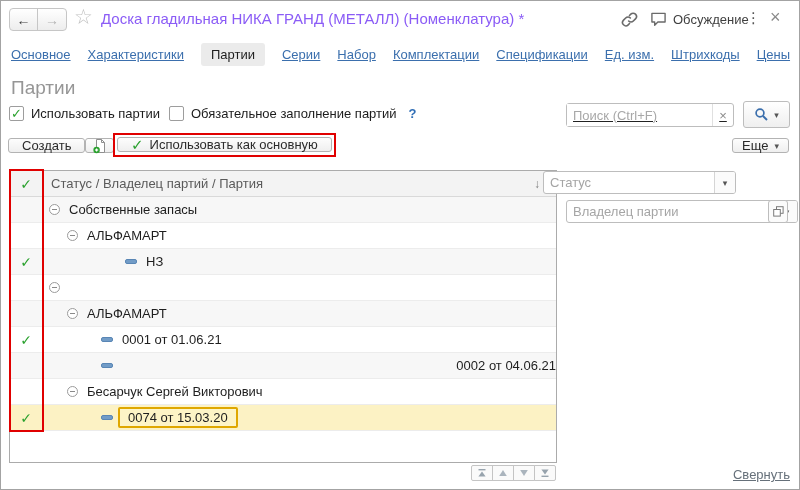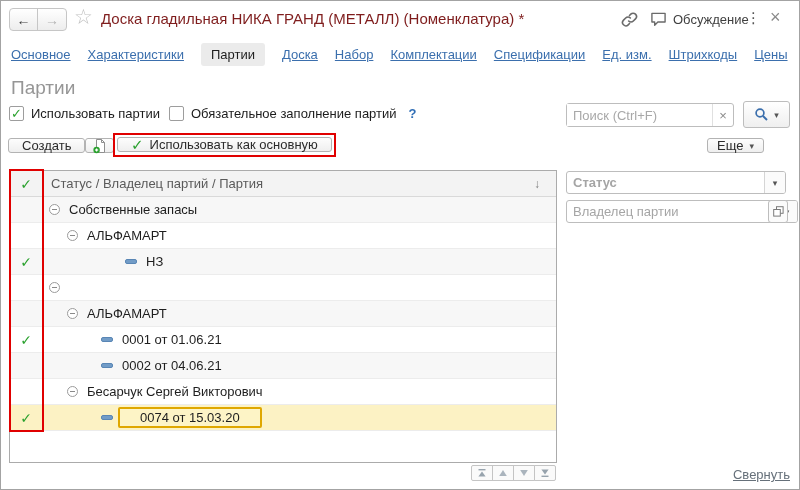--- a/index.html
+++ b/index.html
@@ -12,21 +12,21 @@
   
   .titlebar { position:absolute; left:0; top:0; width:100%; height:36px; background:#fff; }
   .navgroup { position:absolute; left:8px; top:7px; width:58px; height:23px; display:flex;
               border:1px solid #c6c6c6; border-radius:4px; overflow:hidden;
               background:linear-gradient(#ffffff,#ededed); }
   .navgroup .nbtn { width:29px; display:flex; align-items:center; justify-content:center;
                     font-size:14px; cursor:pointer; }
   .navgroup .nbtn:first-child { border-right:1px solid #c6c6c6; }
   .nbtn.back { color:#3a3a3a; } .nbtn.fwd { color:#b3b3b3; }
   .star { position:absolute; left:73px; top:4px; font-size:21px; color:#c2c2c2; }
-  .wtitle { position:absolute; left:100px; top:9px; font-size:15px; color:#7f1d1d; white-space:nowrap; }
+  .wtitle { position:absolute; left:100px; top:9px; font-size:15px; color:#8b5cf6; white-space:nowrap; }
   .tb-ico { position:absolute; top:10px; width:17px; height:17px; }
   .tb-link { left:620px; } .tb-bubble { left:649px; }
   .tb-disc-label { position:absolute; left:672px; top:11px; color:#3f3f3f; font-size:13px; }
   .kebab { position:absolute; left:745px; top:8px; font-size:15px; color:#555; letter-spacing:0; }
   .wclose { position:absolute; left:769px; top:6px; font-size:18px; color:#8a8a8a; }
 
   
   .tabsbar { position:absolute; left:10px; top:42px; right:6px; display:flex; align-items:center;
              gap:17px; white-space:nowrap; }
   .tab { color:#3b6fad; text-decoration:underline; padding:4px 0; cursor:pointer; }
@@ -37,39 +37,39 @@
   .options { position:absolute; left:8px; top:105px; display:flex; align-items:center; gap:9px; }
   .optitem { display:flex; align-items:center; gap:7px; }
   .cbox { width:15px; height:15px; border:1px solid #9d9d9d; border-radius:2px; background:#fff;
           display:flex; align-items:center; justify-content:center; }
   .cbox .cbx { color:#2aa12e; font-weight:bold; font-size:13px; line-height:13px; }
   .optlabel { color:#1c1c1c; }
   .help-q { color:#2f6db5; font-weight:bold; margin-left:3px; }
 
   
   .search-wrap { position:absolute; left:565px; top:102px; width:168px; height:24px;
-                 border:1px solid #bdbdbd; border-radius:3px; background:#fff; display:flex; }
+                 border:1px solid #bdbdbd; border-radius:3px; background:#fff; display:flex;text-decoration:underline; }
   .search-input { flex:1; border:0; outline:0; padding:0 6px; font:13px "Liberation Sans","DejaVu Sans",sans-serif; color:#333; min-width:0; }
   .search-input::placeholder { color:#a8a8a8; }
   .search-clear { width:21px; display:flex; align-items:center; justify-content:center;
                   color:#8a8a8a; font-size:13px; border-left:1px solid #e0e0e0; cursor:pointer; }
   .search-btn { position:absolute; left:742px; top:100px; width:47px; height:27px;
                 border:1px solid #bdbdbd; border-radius:3px; background:linear-gradient(#ffffff,#efefef);
                 display:flex; align-items:center; justify-content:center; gap:5px; cursor:pointer; }
   .search-btn .caret { font-size:9px; color:#555; }
 
   
   .btn { display:inline-flex; align-items:center; justify-content:center; gap:6px; height:15px;
          border:1px solid #b3b3b3; border-radius:3px; background:linear-gradient(#fdfdfd,#efefef);
          color:#2b2b2b; padding:0 13px; cursor:pointer; font-size:13px; }
   .btn-create { position:absolute; left:7px; top:137px; }
   .btn-copy { position:absolute; left:84px; top:137px; width:29px; padding:0; }
   .red-button-wrap { position:absolute; left:112px; top:132px; border:2px solid #e00000; padding:2px; }
   .btn-usemain .chk { color:#2aa12e; font-weight:bold; font-size:15px; }
-  .btn-more-top { position:absolute; left:706px; top:137px; padding:0 9px; }
+  .btn-more-top { position:absolute; left:731px; top:137px; padding:0 9px; }
   .btn .caret { font-size:9px; color:#555; }
 
   
   .grid { position:absolute; left:8px; top:169px; width:548px; height:293px;
           border:1px solid #ababab; background:#fff; overflow:hidden; }
   .gh { display:flex; height:26px; background:#f3f3f3; border-bottom:1px solid #d9d9d9;
         align-items:center; color:#5a5a5a; }
   .col-check { width:33px; flex:0 0 auto; align-self:stretch; display:flex; align-items:center;
                justify-content:center; border-right:1px solid #dedede; }
   .chk-glyph { color:#2aa12e; font-weight:bold; font-size:14px; }
@@ -80,42 +80,42 @@
   .trow.stripe { background:#f7f7f7; }
   .trow.selected { background:#fcf2c4; }
   .trow .col-main { flex:1; display:flex; align-items:center; }
   .ti-group { width:11px; height:11px; border:1px solid #9b9b9b; border-radius:50%;
               position:relative; flex:0 0 auto; margin-right:9px; background:#fff; }
   .ti-group::after { content:""; position:absolute; left:2px; right:2px; top:4px; height:1px; background:#8a8a8a; }
   .ti-leaf { width:12px; height:5px; background:#729cc7; border:1px solid #5986b5;
              border-radius:2px; flex:0 0 auto; margin-right:9px; }
   .row-text { color:#1e1e1e; }
   .row-text.sel { border:2px solid #dfa700; background:#fdf4c6; border-radius:2px;
-                  padding:1px 20px; margin-left:-4px; }
+                  padding:1px 8px; margin-left:-4px; }
 
   .red-col-overlay { position:absolute; left:8px; top:168px; width:35px; height:263px;
                      border:2px solid #e00000; pointer-events:none; z-index:6; }
 
   
   .pagenav { position:absolute; left:470px; top:464px; display:flex; }
   .pnbtn { width:22px; height:16px; border:1px solid #c4c4c4; background:#fafafa; margin-left:-1px;
            display:flex; align-items:center; justify-content:center; cursor:pointer; }
   .pnbtn:first-child { margin-left:0; border-radius:2px 0 0 2px; }
   .pnbtn:last-child { border-radius:0 2px 2px 0; }
   .collapse-link { position:absolute; right:9px; top:466px; color:#66707a; text-decoration:underline; cursor:pointer; }
 
   
   .combo { position:absolute; height:23px; border:1px solid #bdbdbd; border-radius:3px;
            background:#fff; display:flex; overflow:hidden; }
   .combo .ph { flex:1; color:#a5a5a5; line-height:21px; padding-left:6px; white-space:nowrap;
                overflow:hidden; }
   .combo .dd { width:21px; border-left:1px solid #d5d5d5; display:flex; align-items:center;
                justify-content:center; cursor:pointer; background:#fbfbfb; }
   .combo .dd .caret { font-size:9px; color:#555; }
-  .f-status { left:565px; top:170px; width:220px;font-weight:bold; }
+  .f-status { left:542px; top:170px; width:193px; }
   .f-owner  { left:565px; top:199px; width:232px; }
   .owner-open { position:absolute; left:767px; top:199px; width:20px; height:23px;
                 border:1px solid #bdbdbd; border-radius:3px; background:#fbfbfb;
                 display:flex; align-items:center; justify-content:center; cursor:pointer; }
 </style>
 </head>
 <body>
 
 <div class="window">
 
@@ -136,21 +136,21 @@
     <div class="tb-disc-label">Обсуждение</div>
     <div class="kebab">⋮</div>
     <div class="wclose">×</div>
   </div>
 
   <div class="tabsbar">
     <span id="tab-list" style="display:flex;gap:17px;align-items:center;">
         <span class="tab">Основное</span>
         <span class="tab">Характеристики</span>
         <span class="tab active">Партии</span>
-        <span class="tab">Доска</span>
+        <span class="tab">Серии</span>
         <span class="tab">Набор</span>
         <span class="tab">Комплектации</span>
         <span class="tab">Спецификации</span>
         <span class="tab">Ед. изм.</span>
         <span class="tab">Штрихкоды</span>
         <span class="tab">Цены</span>
       </span>
 
   </div>
 
@@ -264,21 +264,21 @@
       </div>
       <div class="col-main" style="padding-left: 58px;">
         <span class="tree-icon ti-leaf"></span>
         <span class="row-text">0001 от 01.06.21</span>
       </div>
     </div>
         <div class="trow stripe">
       <div class="col-check">
         <span class="chk-glyph"></span>
       </div>
-      <div class="col-main" style="padding-left: 58px;">
+      <div class="col-main" style="padding-left: 58px; justify-content: space-between;">
         <span class="tree-icon ti-leaf"></span>
         <span class="row-text">0002 от 04.06.21</span>
       </div>
     </div>
         <div class="trow">
       <div class="col-check">
         <span class="chk-glyph"></span>
       </div>
       <div class="col-main" style="padding-left: 24px;">
         <span class="tree-icon ti-group"></span>

